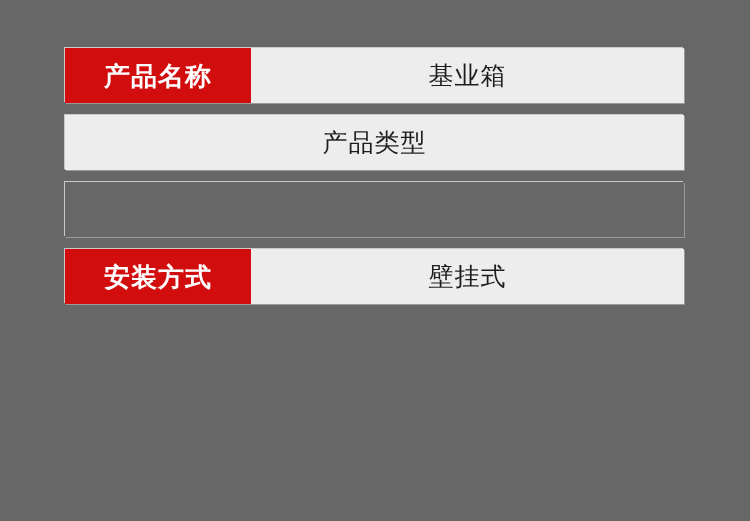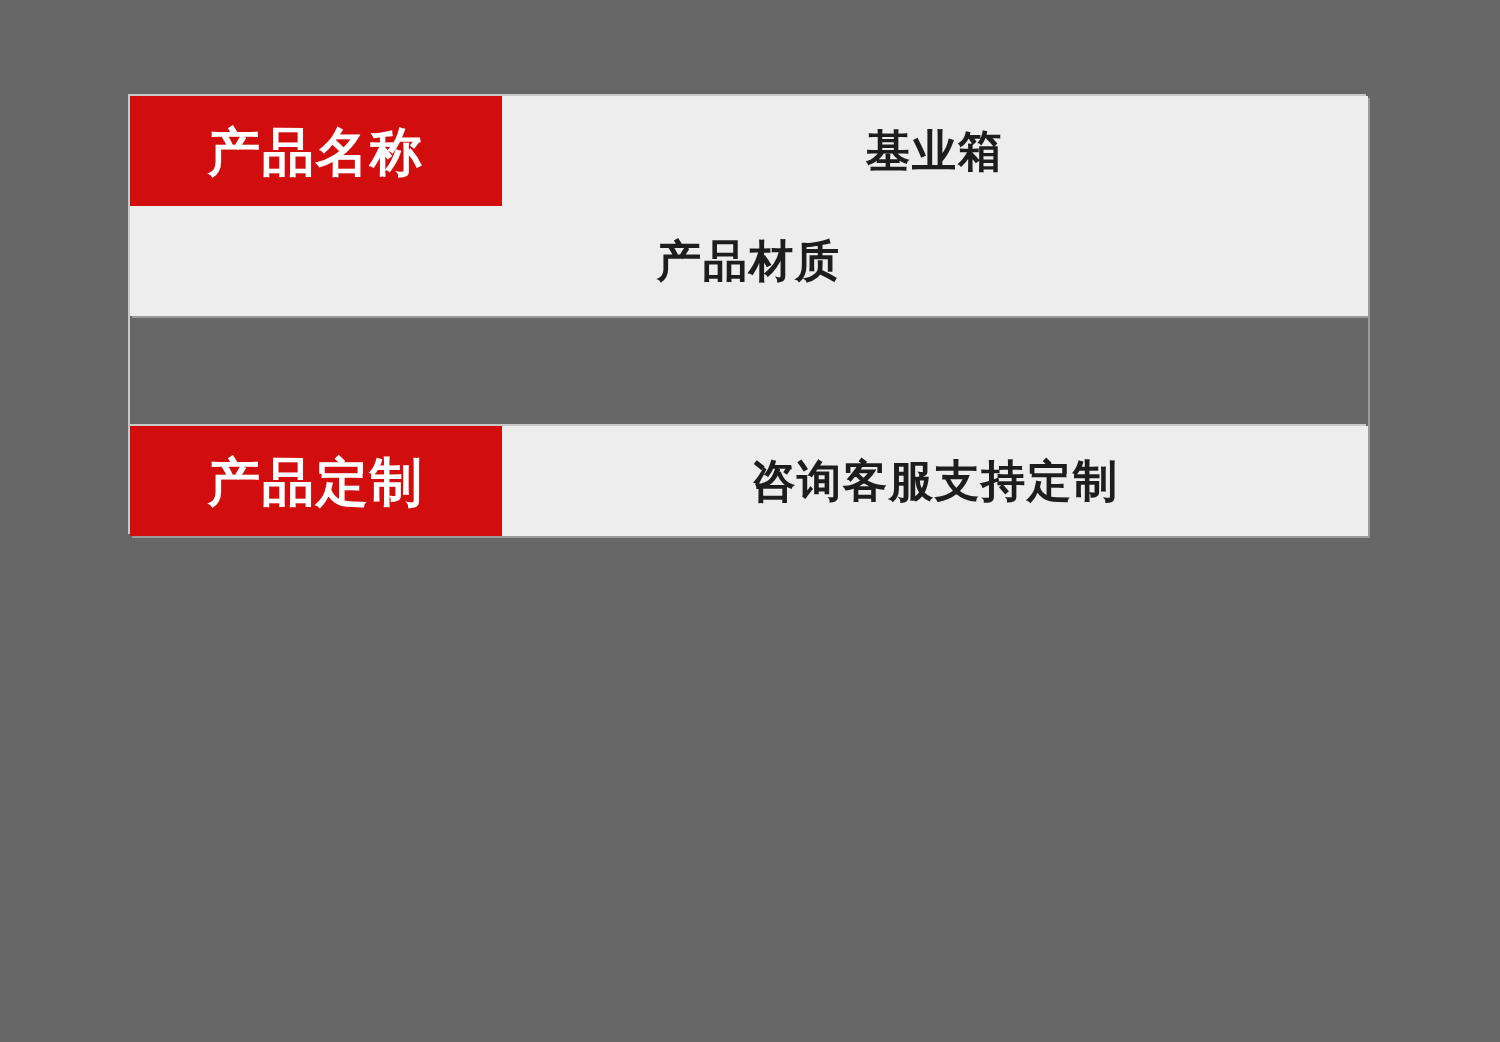--- a/index.html
+++ b/index.html
@@ -18,20 +18,21 @@
     position: absolute;
     left: 65px;
     top: 48px;
     width: 619px;
   }
 
   .spec-row {
     display: flex;
     align-items: stretch;
     height: 55px;
+    margin-bottom: 12px;
     
     box-shadow: -1px -1px 0 0 #c9c9c9, 1px 1px 0 0 #9a9a9a;
   }
 
   .spec-row:last-child {
     margin-bottom: 0;
   }
 
   .spec-label {
     flex: 0 0 186px;
@@ -44,46 +45,46 @@
     display: flex;
     align-items: center;
     justify-content: center;
     line-height: 1;
   }
 
   .spec-value {
     flex: 1 1 auto;
     background: #ededed;
     color: #1d1d1d;
-    font-size: 22px;
-    font-weight: bold;
+    font-size: 25px;
+    font-weight: normal;
     letter-spacing: 1px;
     display: flex;
     align-items: center;
     justify-content: center;
     line-height: 1;
   }
 </style>
 </head>
 <body>
 
 <div id="spec-table">
 
   <div class="spec-row">
     <div class="spec-label">产品名称</div>
     <div class="spec-value">基业箱</div>
   </div>
 
   <div class="spec-row">
-    <div class="spec-value">产品材质</div>
+    <div class="spec-value">产品类型</div>
   </div>
 
   <div class="spec-row">
   </div>
 
+  <div class="spec-row">
+    <div class="spec-label">安装方式</div>
+    <div class="spec-value">壁挂式</div>
+  </div>
 
 
-  <div class="spec-row">
-    <div class="spec-label">产品定制</div>
-    <div class="spec-value">咨询客服支持定制</div>
-  </div>
 
 </div>
 
 </body></html>

